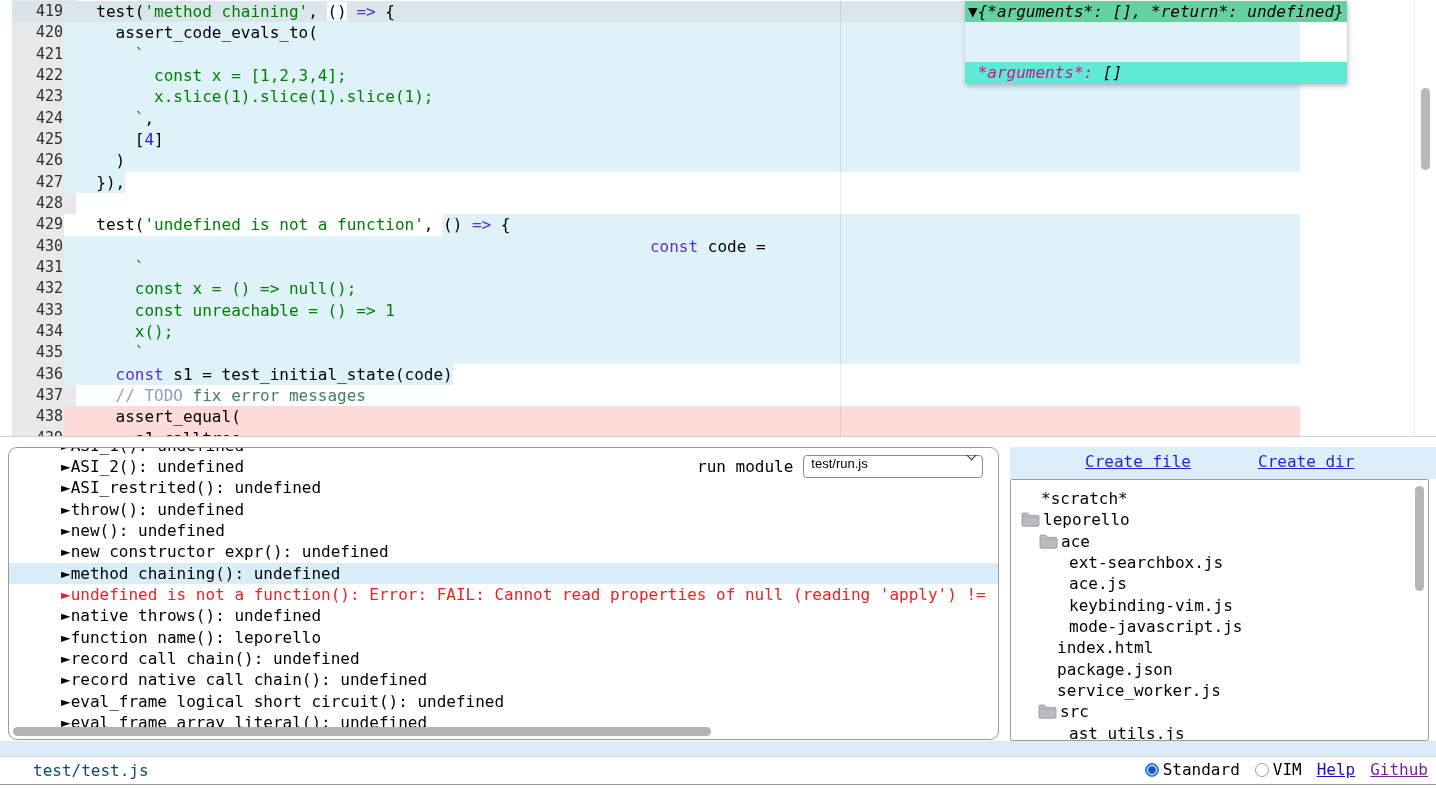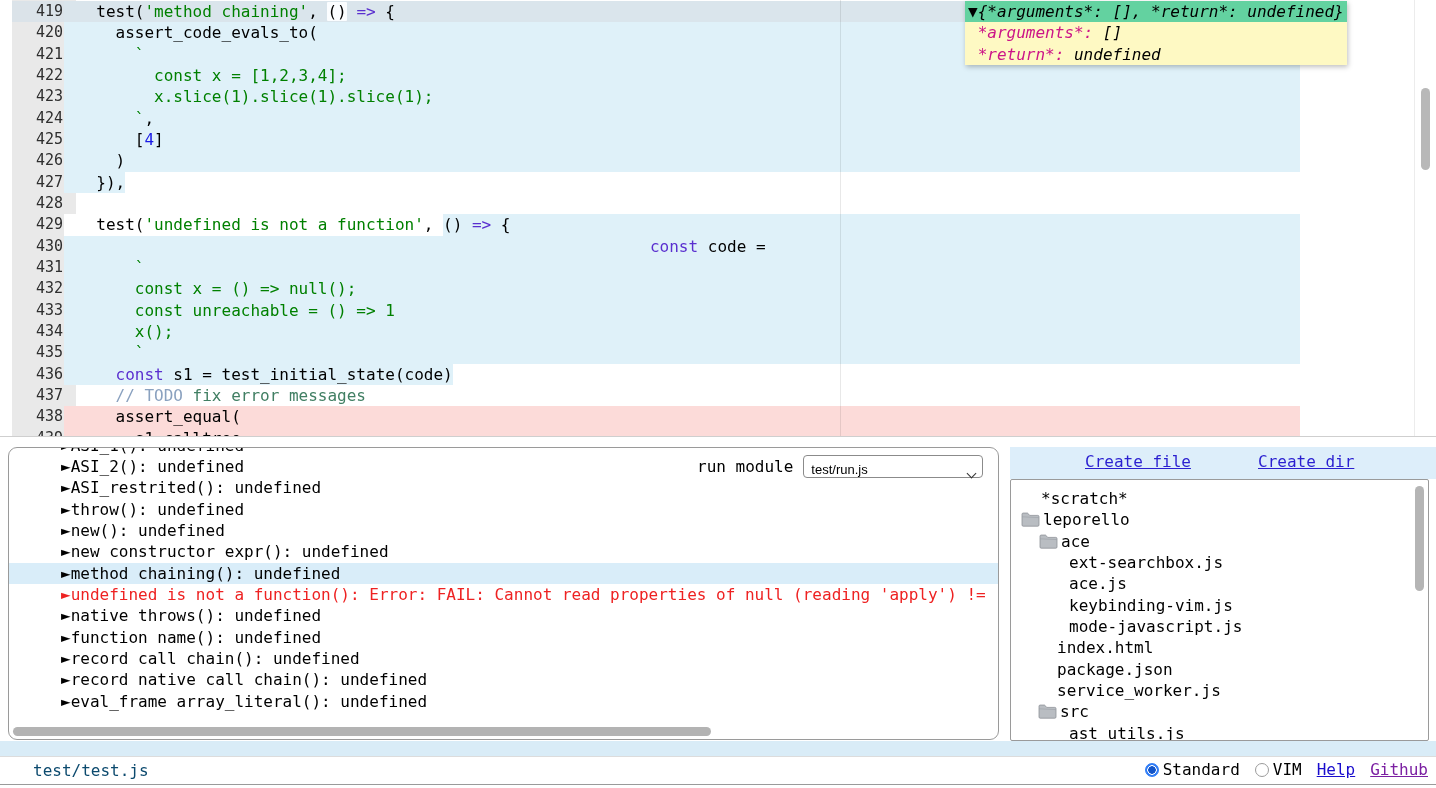--- a/index.html
+++ b/index.html
@@ -24,37 +24,37 @@
   .c-comment{color:var(--cmtb,#8aa1bf);}
   .c-comment2{color:var(--cmtg,#417f63);}
   .c-magenta{color:var(--mag,#cc1588);}
   .hl-callsite{background:#fbfdff;border-radius:1px;}
   .print-margin{position:absolute;left:840px;top:0;width:1px;height:437px;background:rgba(0,0,0,0.09);z-index:2;}
   .vscroll{position:absolute;left:1414px;top:0;width:22px;height:437px;background:#fff;border-left:1px solid #ececec;z-index:3;}
   .vscroll .thumb{position:absolute;left:6px;top:88px;width:9px;height:82px;background:#b8b8b8;border-radius:5px;}
   .tooltip{position:absolute;left:965px;top:1px;z-index:6;box-shadow:1px 2px 5px rgba(0,0,0,0.25);}
   .tt-header{background:var(--ttgreen,#63d2a0);color:#000;white-space:pre;padding:0 3px;
              font:italic 16px/21.33px "DejaVu Sans Mono",monospace;}
-  .tt-body{background:#fef9c3;}
+  .tt-body{background:#5eead4;margin-top:40px;}
   .tt-row{white-space:pre;padding:0 3px;font:italic 16px/21.33px "DejaVu Sans Mono",monospace;}
   
   .bottom{position:absolute;left:0;top:438px;width:1436px;height:350px;background:#fff;}
   .strip{position:absolute;left:0;top:303px;width:1436px;height:15px;background:var(--strip,#d9ecf7);}
   .console-panel{position:absolute;left:8px;top:9px;width:991px;height:293px;background:#fff;
                  border:1px solid var(--pborder,#9a9a9a);border-radius:9px;overflow:hidden;}
   .con-partial{height:8px;overflow:hidden;}
   .con-partial .inner{margin-top:-13px;}
   .crow{height:21.33px;padding-left:52px;white-space:pre;overflow:hidden;
         font:16px/21.33px "DejaVu Sans Mono",monospace;color:#000;}
   .crow.sel{background:var(--consel,#d9edf9);}
   .crow.err{color:var(--err,#ee2222);}
   .runmod{position:absolute;left:688px;top:7px;display:flex;align-items:center;
           font:16px/22px "DejaVu Sans Mono",monospace;color:#000;}
   .selectbox{margin-left:10px;width:180px;height:23px;border:1px solid #8b8b8b;border-radius:4px;background:#fff;
-             display:flex;align-items:flex-end;padding:0 7px;font:13px "Liberation Sans",sans-serif;color:#000;cursor:default;}
+             display:flex;align-items:flex-start;padding:0 7px;font:13px "Liberation Sans",sans-serif;color:#000;cursor:default;}
   .selectbox .val{flex:1;}
   .chev{width:7px;height:7px;border-right:1.8px solid #333;border-bottom:1.8px solid #333;
         transform:rotate(45deg);margin-top:-4px;}
   .hscroll{position:absolute;left:0;bottom:0;width:100%;height:13px;}
   .hscroll .thumb{position:absolute;left:4px;bottom:3px;width:698px;height:9px;background:#b3b3b3;border-radius:5px;}
   .files-header{position:absolute;left:1010px;top:9px;width:426px;height:32px;background:#ddeefa;}
   .files-header a{position:absolute;top:5px;font:16px "DejaVu Sans Mono",monospace;
                   color:var(--link,#2a1fd0);text-decoration:underline;cursor:pointer;}
   .create-file{left:75px;}
   .create-dir{left:248px;}
@@ -193,44 +193,44 @@
         <div class="cl" style="background: var(--pink);"><span class="c-plain">      s1.calltree</span></div>
       </div>
     <div class="print-margin"></div>
     <div class="vscroll">
       <div class="thumb"></div>
     </div>
     <div class="tooltip">
       <div class="tt-header">▼{*arguments*: [], *return*: undefined}</div>
       <div class="tt-body" id="tt-body">
           <div class="tt-row"><span class="c-plain"> </span><span class="c-magenta">*arguments*:</span><span class="c-plain"> []</span></div>
-          <div class="tt-row"><span class="c-plain"> </span><span class="c-magenta">*return*:</span><span class="c-plain"> undefined</span></div>
         </div>
     </div>
   </div>
 
   <div class="bottom">
     <div class="strip"></div>
 
     <div class="console-panel">
       <div id="console-rows">
           <div class="con-partial">
             <div class="inner crow">►ASI_1(): undefined</div>
           </div>
           <div class="crow">►ASI_2(): undefined</div>
           <div class="crow">►ASI_restrited(): undefined</div>
           <div class="crow">►throw(): undefined</div>
           <div class="crow">►new(): undefined</div>
           <div class="crow">►new constructor expr(): undefined</div>
           <div class="crow sel">►method chaining(): undefined</div>
           <div class="crow err">►undefined is not a function(): Error: FAIL: Cannot read properties of null (reading 'apply') !=</div>
           <div class="crow">►native throws(): undefined</div>
-          <div class="crow">►function name(): undefined</div>
+          <div class="crow">►function name(): leporello</div>
           <div class="crow">►record call chain(): undefined</div>
           <div class="crow">►record native call chain(): undefined</div>
+          <div class="crow">►eval_frame logical short circuit(): undefined</div>
           <div class="crow">►eval_frame array_literal(): undefined</div>
         </div>
       <div class="runmod">
         <span>run module</span>
         <div class="selectbox">
           <span class="val">test/run.js</span>
           <span class="chev"></span>
         </div>
       </div>
       <div class="hscroll">

